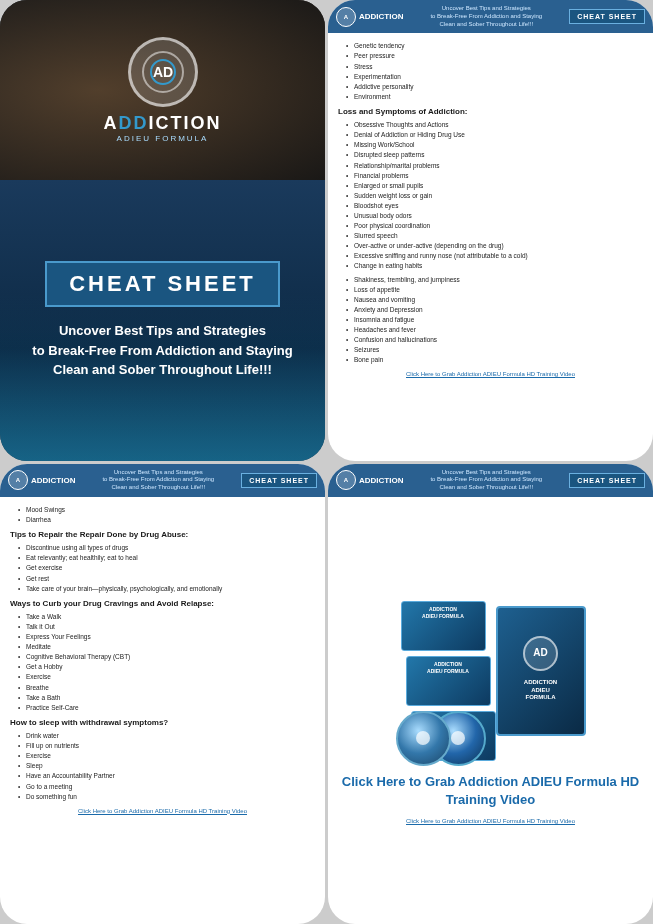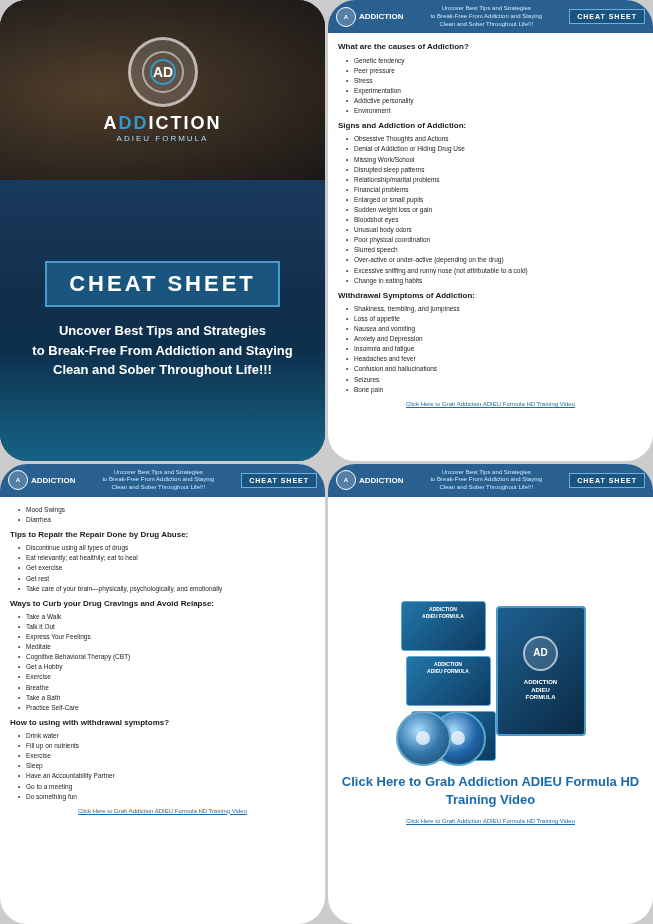--- a/index.html
+++ b/index.html
@@ -270,50 +270,48 @@
     <div class="logo-small">
       <div class="logo-circle-small">A</div>
       <span class="logo-text-small">ADDICTION</span>
     </div>
     <div class="header-tagline">
       <span>Uncover Best Tips and Strategies<br>to Break-Free From Addiction and Staying<br>Clean and Sober Throughout Life!!!</span>
     </div>
     <div class="cheat-badge-small">CHEAT SHEET</div>
   </div>
   <div class="panel-content">
-    <div class="section-title">What are the causes of Addiction?</div>
     <ul class="bullet-list" id="causes-list">
         <li>Genetic tendency</li>
         <li>Peer pressure</li>
         <li>Stress</li>
         <li>Experimentation</li>
         <li>Addictive personality</li>
         <li>Environment</li>
       </ul>
 
-    <div class="section-title">Signs and Addiction of Addiction:</div>
+    <div class="section-title">Loss and Symptoms of Addiction:</div>
     <ul class="bullet-list" id="signs-list">
         <li>Obsessive Thoughts and Actions</li>
         <li>Denial of Addiction or Hiding Drug Use</li>
         <li>Missing Work/School</li>
         <li>Disrupted sleep patterns</li>
         <li>Relationship/marital problems</li>
         <li>Financial problems</li>
         <li>Enlarged or small pupils</li>
         <li>Sudden weight loss or gain</li>
         <li>Bloodshot eyes</li>
         <li>Unusual body odors</li>
         <li>Poor physical coordination</li>
         <li>Slurred speech</li>
         <li>Over-active or under-active (depending on the drug)</li>
         <li>Excessive sniffing and runny nose (not attributable to a cold)</li>
         <li>Change in eating habits</li>
       </ul>
 
-    <div class="section-title">Withdrawal Symptoms of Addiction:</div>
     <ul class="bullet-list" id="withdrawal-list">
         <li>Shakiness, trembling, and jumpiness</li>
         <li>Loss of appetite</li>
         <li>Nausea and vomiting</li>
         <li>Anxiety and Depression</li>
         <li>Insomnia and fatigue</li>
         <li>Headaches and fever</li>
         <li>Confusion and hallucinations</li>
         <li>Seizures</li>
         <li>Bone pain</li>
@@ -356,21 +354,21 @@
         <li>Express Your Feelings</li>
         <li>Meditate</li>
         <li>Cognitive Behavioral Therapy (CBT)</li>
         <li>Get a Hobby</li>
         <li>Exercise</li>
         <li>Breathe</li>
         <li>Take a Bath</li>
         <li>Practice Self-Care</li>
       </ul>
 
-    <div class="section-title">How to using with withdrawal symptoms?</div>
+    <div class="section-title">How to sleep with withdrawal symptoms?</div>
     <ul class="bullet-list" id="cope-list">
         <li>Drink water</li>
         <li>Fill up on nutrients</li>
         <li>Exercise</li>
         <li>Sleep</li>
         <li>Have an Accountability Partner</li>
         <li>Go to a meeting</li>
         <li>Do something fun</li>
       </ul>
 

